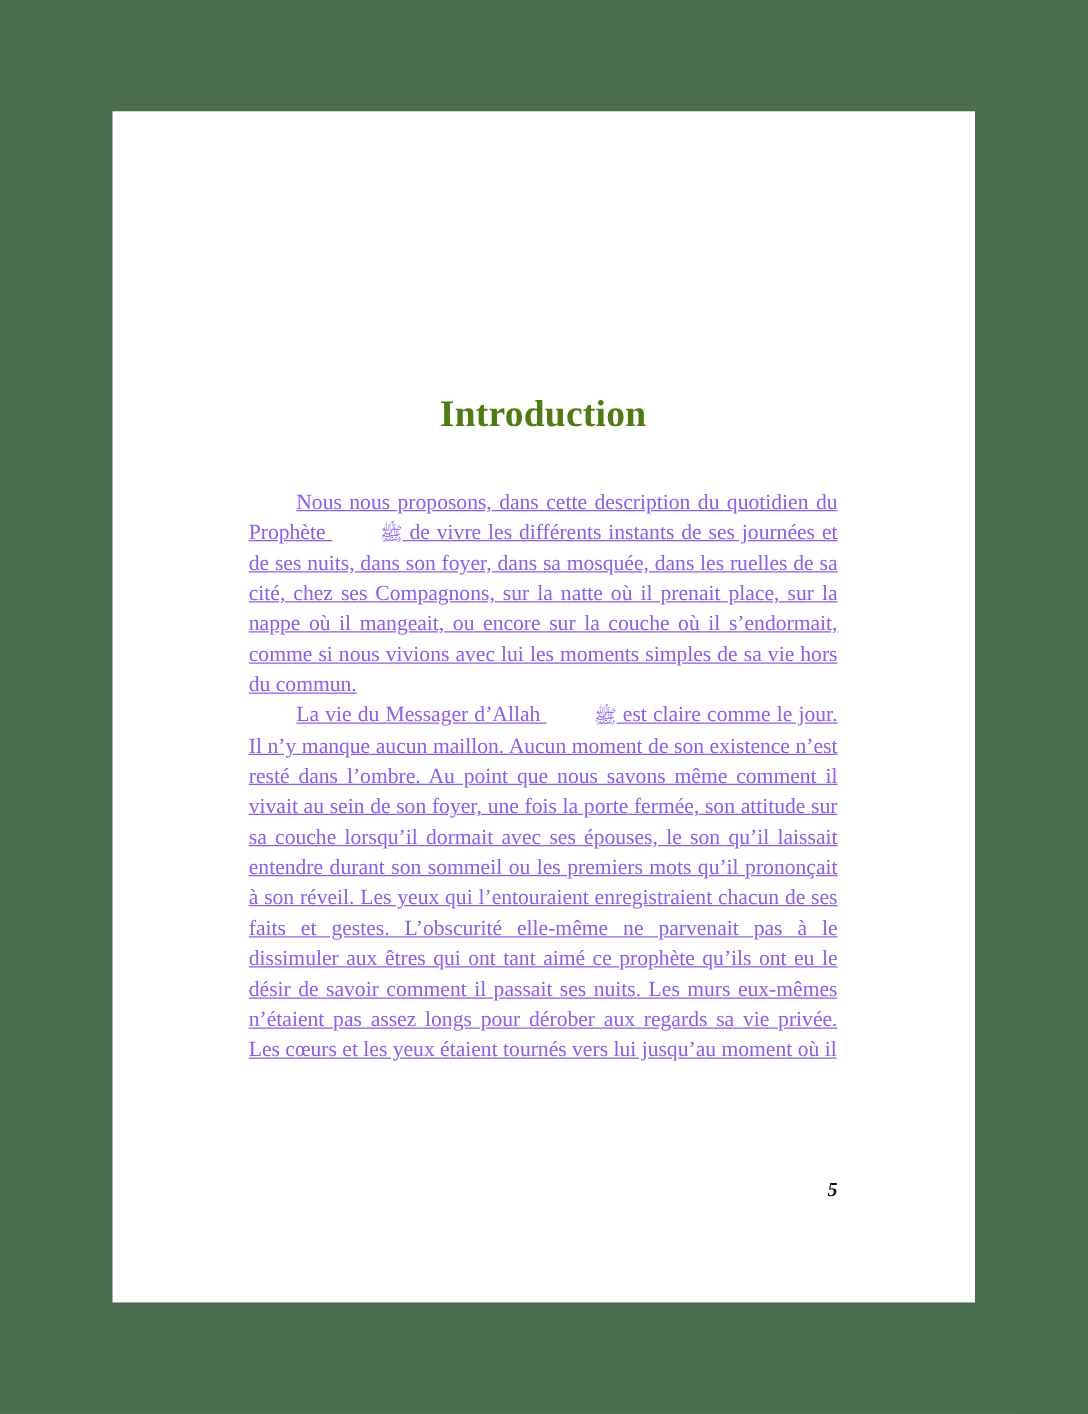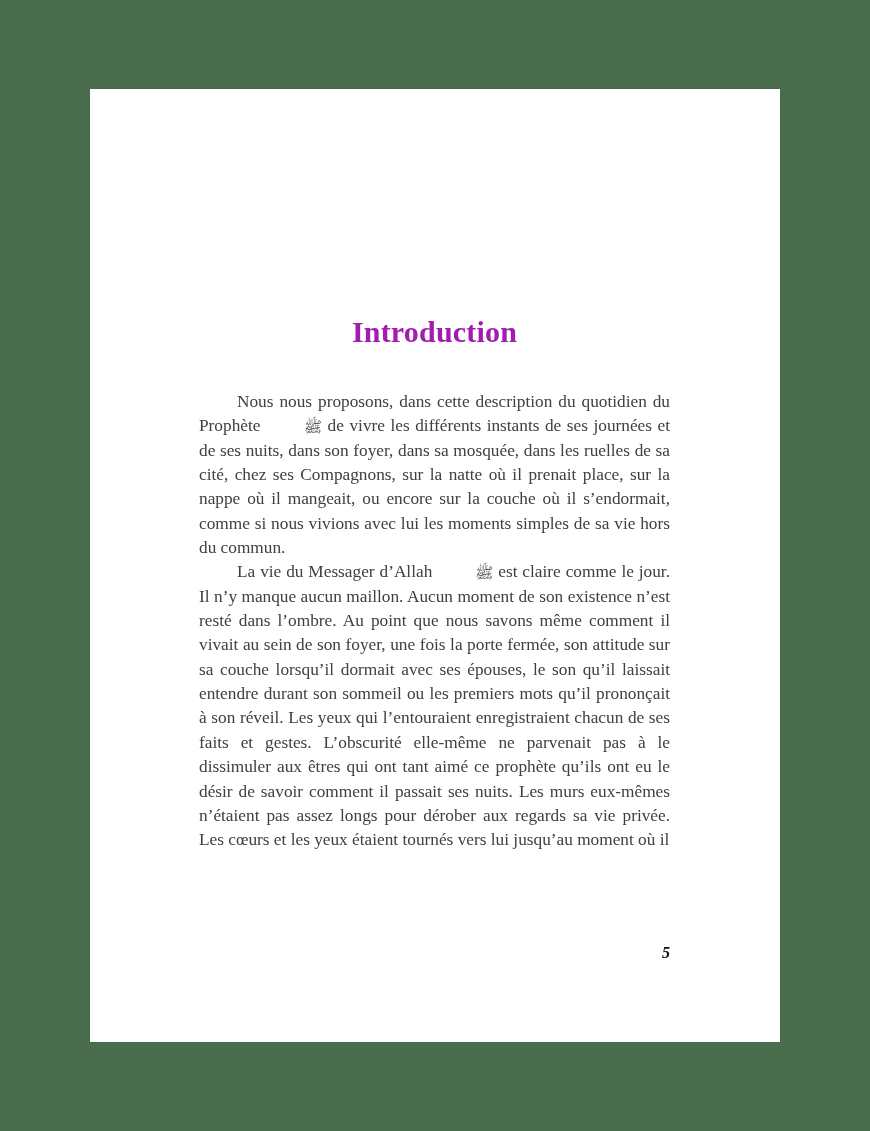--- a/index.html
+++ b/index.html
@@ -40,37 +40,38 @@
   }
 
   #chapter-title {
     position: absolute;
     top: 228px;
     left: 0;
     width: 471px;
     text-align: center;
     font-size: 30px;
     font-weight: bold;
-    color: #a21caf;
+    color: #4d7c0f;
     letter-spacing: 0.2px;
     line-height: 1;
   }
 
   #body-text {
     position: absolute;
     top: 301px;
     left: 0;
     width: 471px;
     font-size: 17.3px;
     line-height: 24.35px;
-    color: #404040;
+    color: #8b5cf6;
     text-align: justify;
     text-justify: inter-word;
     -webkit-hyphens: none;
     hyphens: none;
+    text-decoration: underline;
   }
 
   #body-text p {
     margin: 0;
     text-indent: 38px;
   }
 
   .honorific {
     font-family: "DejaVu Sans", "Liberation Sans", sans-serif;
     font-size: 15px;

